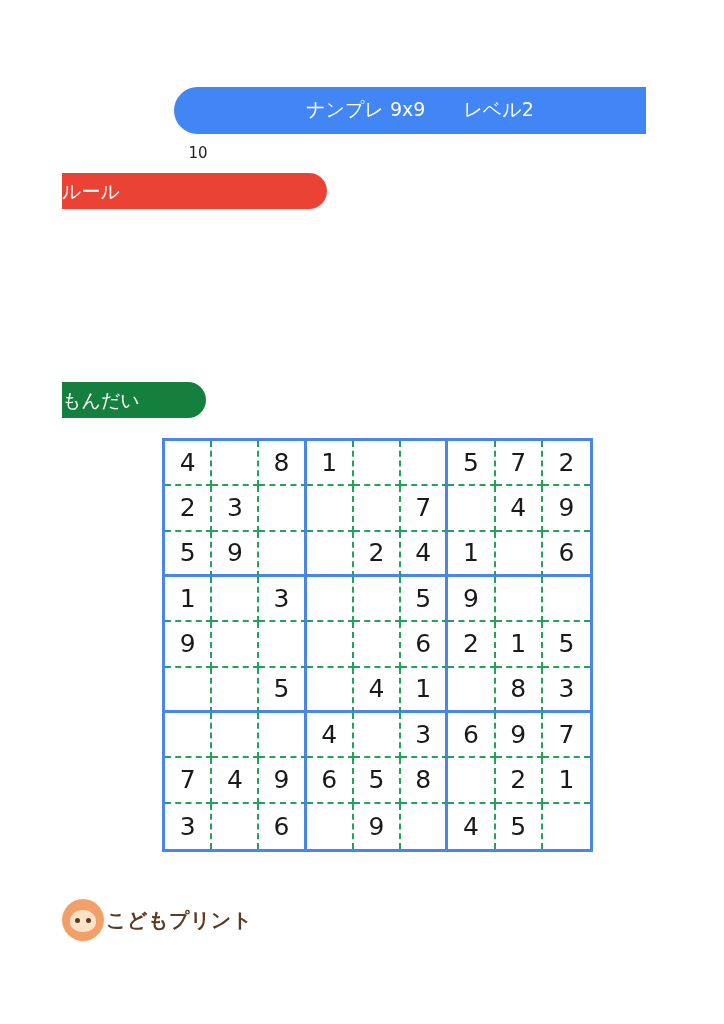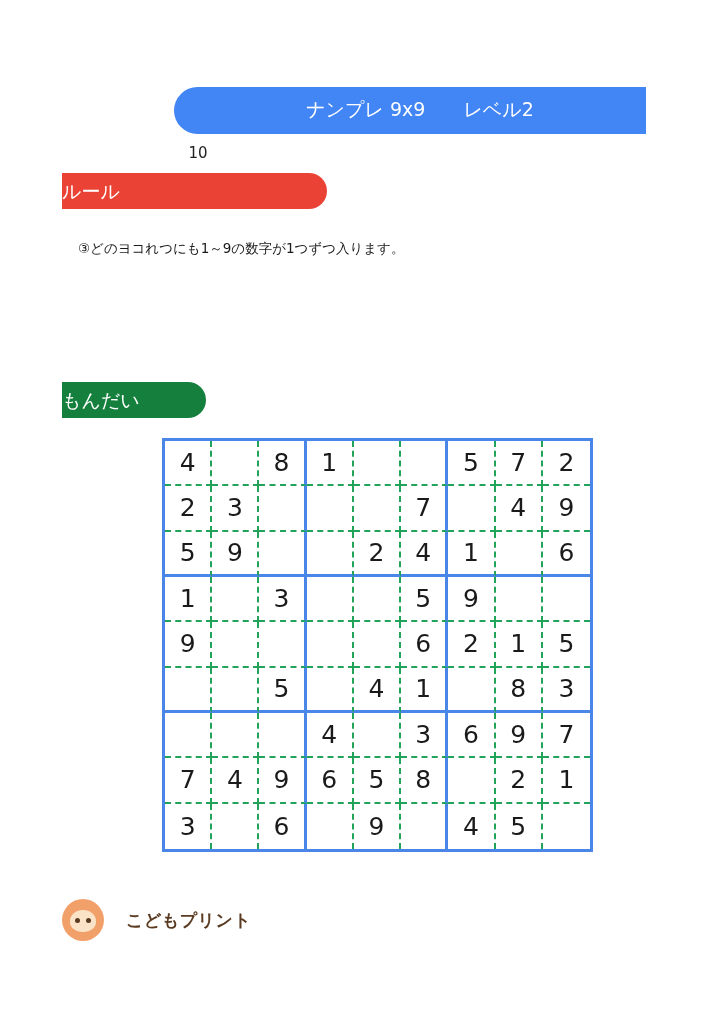--- a/index.html
+++ b/index.html
@@ -33,36 +33,35 @@
   .cell.dr { border-right: 2px dashed #22a35a; }
   .cell.db { border-bottom: 2px dashed #22a35a; }
   .cell.sr { border-right: 3px solid #4a86e8; }
   .cell.sb { border-bottom: 3px solid #4a86e8; }
 
   .logo { position: absolute; left: 62px; top: 898px; height: 44px; display: flex; align-items: center; }
   .logo-icon { width: 42px; height: 42px; border-radius: 50%; background: #f2a06a; position: relative; }
   .logo-face { position: absolute; left: 8px; top: 11px; width: 26px; height: 22px; background: #fbe3c8;
                border-radius: 50% 50% 45% 45%; }
   .logo-eye { position: absolute; top: 8px; width: 5px; height: 5px; border-radius: 50%; background: #5a3b22; }
-  .logo-text { margin-left: 22px; font-size: 17px; font-weight: bold; color: #5a3b22; letter-spacing: 0.5px; }
+  .logo-text { margin-left: 2px; font-size: 20px; font-weight: bold; color: #5a3b22; letter-spacing: 0.5px; }
 </style>
 </head>
 <body>
 
 <div class="title-bar">
   <div class="title-num">10</div>
   <div class="title-text">
     <span>ナンプレ 9x9</span><span class="gap"></span><span>レベル2</span>
   </div>
 </div>
 
 <div class="section-tab tab-rules">ルール</div>
 
 <div class="rules">
-  <div>③どのヨコれつにも1～9の数字が1つずつ入ります。</div>
 </div>
 
 <div class="section-tab tab-problem">もんだい</div>
 
 <div class="grid" id="sudoku-grid">
     <div class="cell dr db">4</div>
     <div class="cell dr db"></div>
     <div class="cell sr db">8</div>
     <div class="cell dr db">1</div>
     <div class="cell dr db"></div>

